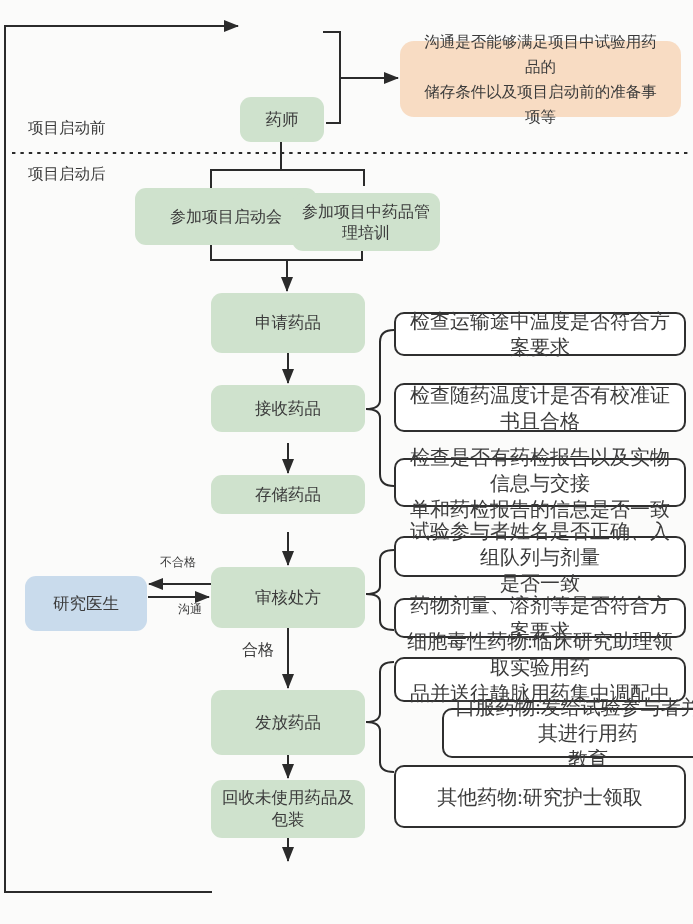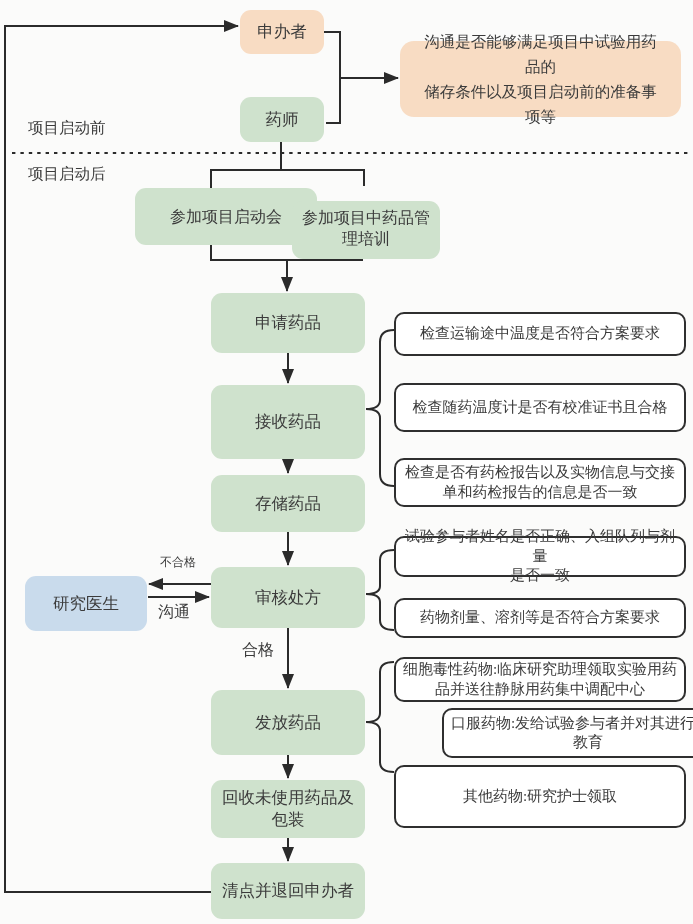--- a/index.html
+++ b/index.html
@@ -15,21 +15,21 @@
     text-align:center;white-space:pre-line;line-height:1.32;
     border-radius:11px;padding:4px 8px;font-size:16.5px;
   }
   .green{background:var(--green,#cfe2cd);}
   .orange{background:var(--orange,#f8dcc3);}
   .blue{background:var(--blue,#c9dbec);}
   .check{
     display:flex;align-items:center;justify-content:center;
     text-align:center;white-space:pre-line;line-height:1.3;
     background:#ffffff;border:2px solid #2f2f2f;border-radius:10px;
-    padding:2px 5px;font-size:15px;
+    padding:2px 5px;font-size:20px;
   }
   .note{border-radius:14px;font-size:15.5px;line-height:1.62;padding:4px 18px;}
   .lbl{font-size:15.5px;line-height:1.2;}
   svg.wires{position:absolute;left:0;top:0;pointer-events:none;}
   svg .wire{stroke:var(--line,#2b2b2b);stroke-width:2;fill:none;}
 </style>
 </head>
 <body>
 
 <div id="stage">
@@ -60,46 +60,44 @@
     <path class="wire" d="M 288 838 V 861" marker-end="url(#ah)"></path>
 
     <path class="wire" d="M 211 584 H 149" marker-end="url(#ah)"></path>
     <path class="wire" d="M 148 597 H 209" marker-end="url(#ah)"></path>
 
     <path class="wire" d="M 394 330 Q 380 330 380 342 L 380 400 Q 380 409 366 409 Q 380 409 380 418 L 380 474 Q 380 486 394 486"></path>
     <path class="wire" d="M 394 550 Q 380 550 380 560 L 380 586 Q 380 594 366 594 Q 380 594 380 602 L 380 620 Q 380 630 394 630"></path>
     <path class="wire" d="M 394 662 Q 380 662 380 672 L 380 713 Q 380 722 366 722 Q 380 722 380 731 L 380 762 Q 380 772 394 772"></path>
   </svg>
 
-  <div class="abs node orange" style="left:240px;top:10px;width:84px;height:44px;">申办者</div>
 
   <div class="abs node orange note" style="left:400px;top:41px;width:281px;height:76px;">沟通是否能够满足项目中试验用药品的
 储存条件以及项目启动前的准备事项等</div>
 
   <div class="abs node green" style="left:240px;top:97px;width:84px;height:45px;">药师</div>
 
   <div class="abs lbl" style="left:28px;top:119px;">项目启动前</div>
   <div class="abs lbl" style="left:28px;top:165px;">项目启动后</div>
 
   <div class="abs node green" style="left:135px;top:188px;width:182px;height:57px;font-size:16px;">参加项目启动会</div>
-  <div class="abs node green" style="left:292px;top:201px;width:148px;height:58px;font-size:16px;padding:4px 10px;font-family:Liberation Mono, monospace;">参加项目中药品管
+  <div class="abs node green" style="left:292px;top:193px;width:148px;height:58px;font-size:16px;padding:4px 10px;">参加项目中药品管
 理培训</div>
 
   <div class="abs node green" style="left:211px;top:293px;width:154px;height:60px;">申请药品</div>
-  <div class="abs node green" style="left:211px;top:385px;width:154px;height:74px;border-radius:11px;">接收药品</div>
-  <div class="abs node green" style="left:211px;top:475px;width:154px;height:57px;">存储药品</div>
+  <div class="abs node green" style="left:211px;top:385px;width:154px;height:47px;border-radius:11px;">接收药品</div>
+  <div class="abs node green" style="left:211px;top:475px;width:154px;height:39px;">存储药品</div>
   <div class="abs node green" style="left:211px;top:567px;width:154px;height:61px;">审核处方</div>
   <div class="abs node green" style="left:211px;top:690px;width:154px;height:65px;">发放药品</div>
   <div class="abs node green" style="left:211px;top:780px;width:154px;height:58px;">回收未使用药品及
 包装</div>
-  <div class="abs node green" style="left:211px;top:863px;width:154px;height:56px;">清点并退回申办者</div>
 
   <div class="abs node blue" style="left:25px;top:576px;width:122px;height:55px;">研究医生</div>
   <div class="abs lbl" style="left:148px;top:555px;width:60px;text-align:center;font-size:12px;">不合格</div>
-  <div class="abs lbl" style="left:158px;top:602px;width:44px;text-align:left;font-size:16px;">沟通</div>
+  <div class="abs lbl" style="left:158px;top:602px;width:44px;text-align:right;font-size:12px;">沟通</div>
   <div class="abs lbl" style="left:226px;top:640px;width:48px;text-align:right;font-size:16px;">合格</div>
 
   <div class="abs check" style="left:394px;top:312px;width:292px;height:44px;">检查运输途中温度是否符合方案要求</div>
   <div class="abs check" style="left:394px;top:383px;width:292px;height:49px;">检查随药温度计是否有校准证书且合格</div>
   <div class="abs check" style="left:394px;top:458px;width:292px;height:49px;">检查是否有药检报告以及实物信息与交接
 单和药检报告的信息是否一致</div>
   <div class="abs check" style="left:394px;top:536px;width:292px;height:41px;">试验参与者姓名是否正确、入组队列与剂量
 是否一致</div>
   <div class="abs check" style="left:394px;top:598px;width:292px;height:40px;">药物剂量、溶剂等是否符合方案要求</div>
   <div class="abs check" style="left:394px;top:657px;width:292px;height:45px;">细胞毒性药物:临床研究助理领取实验用药

